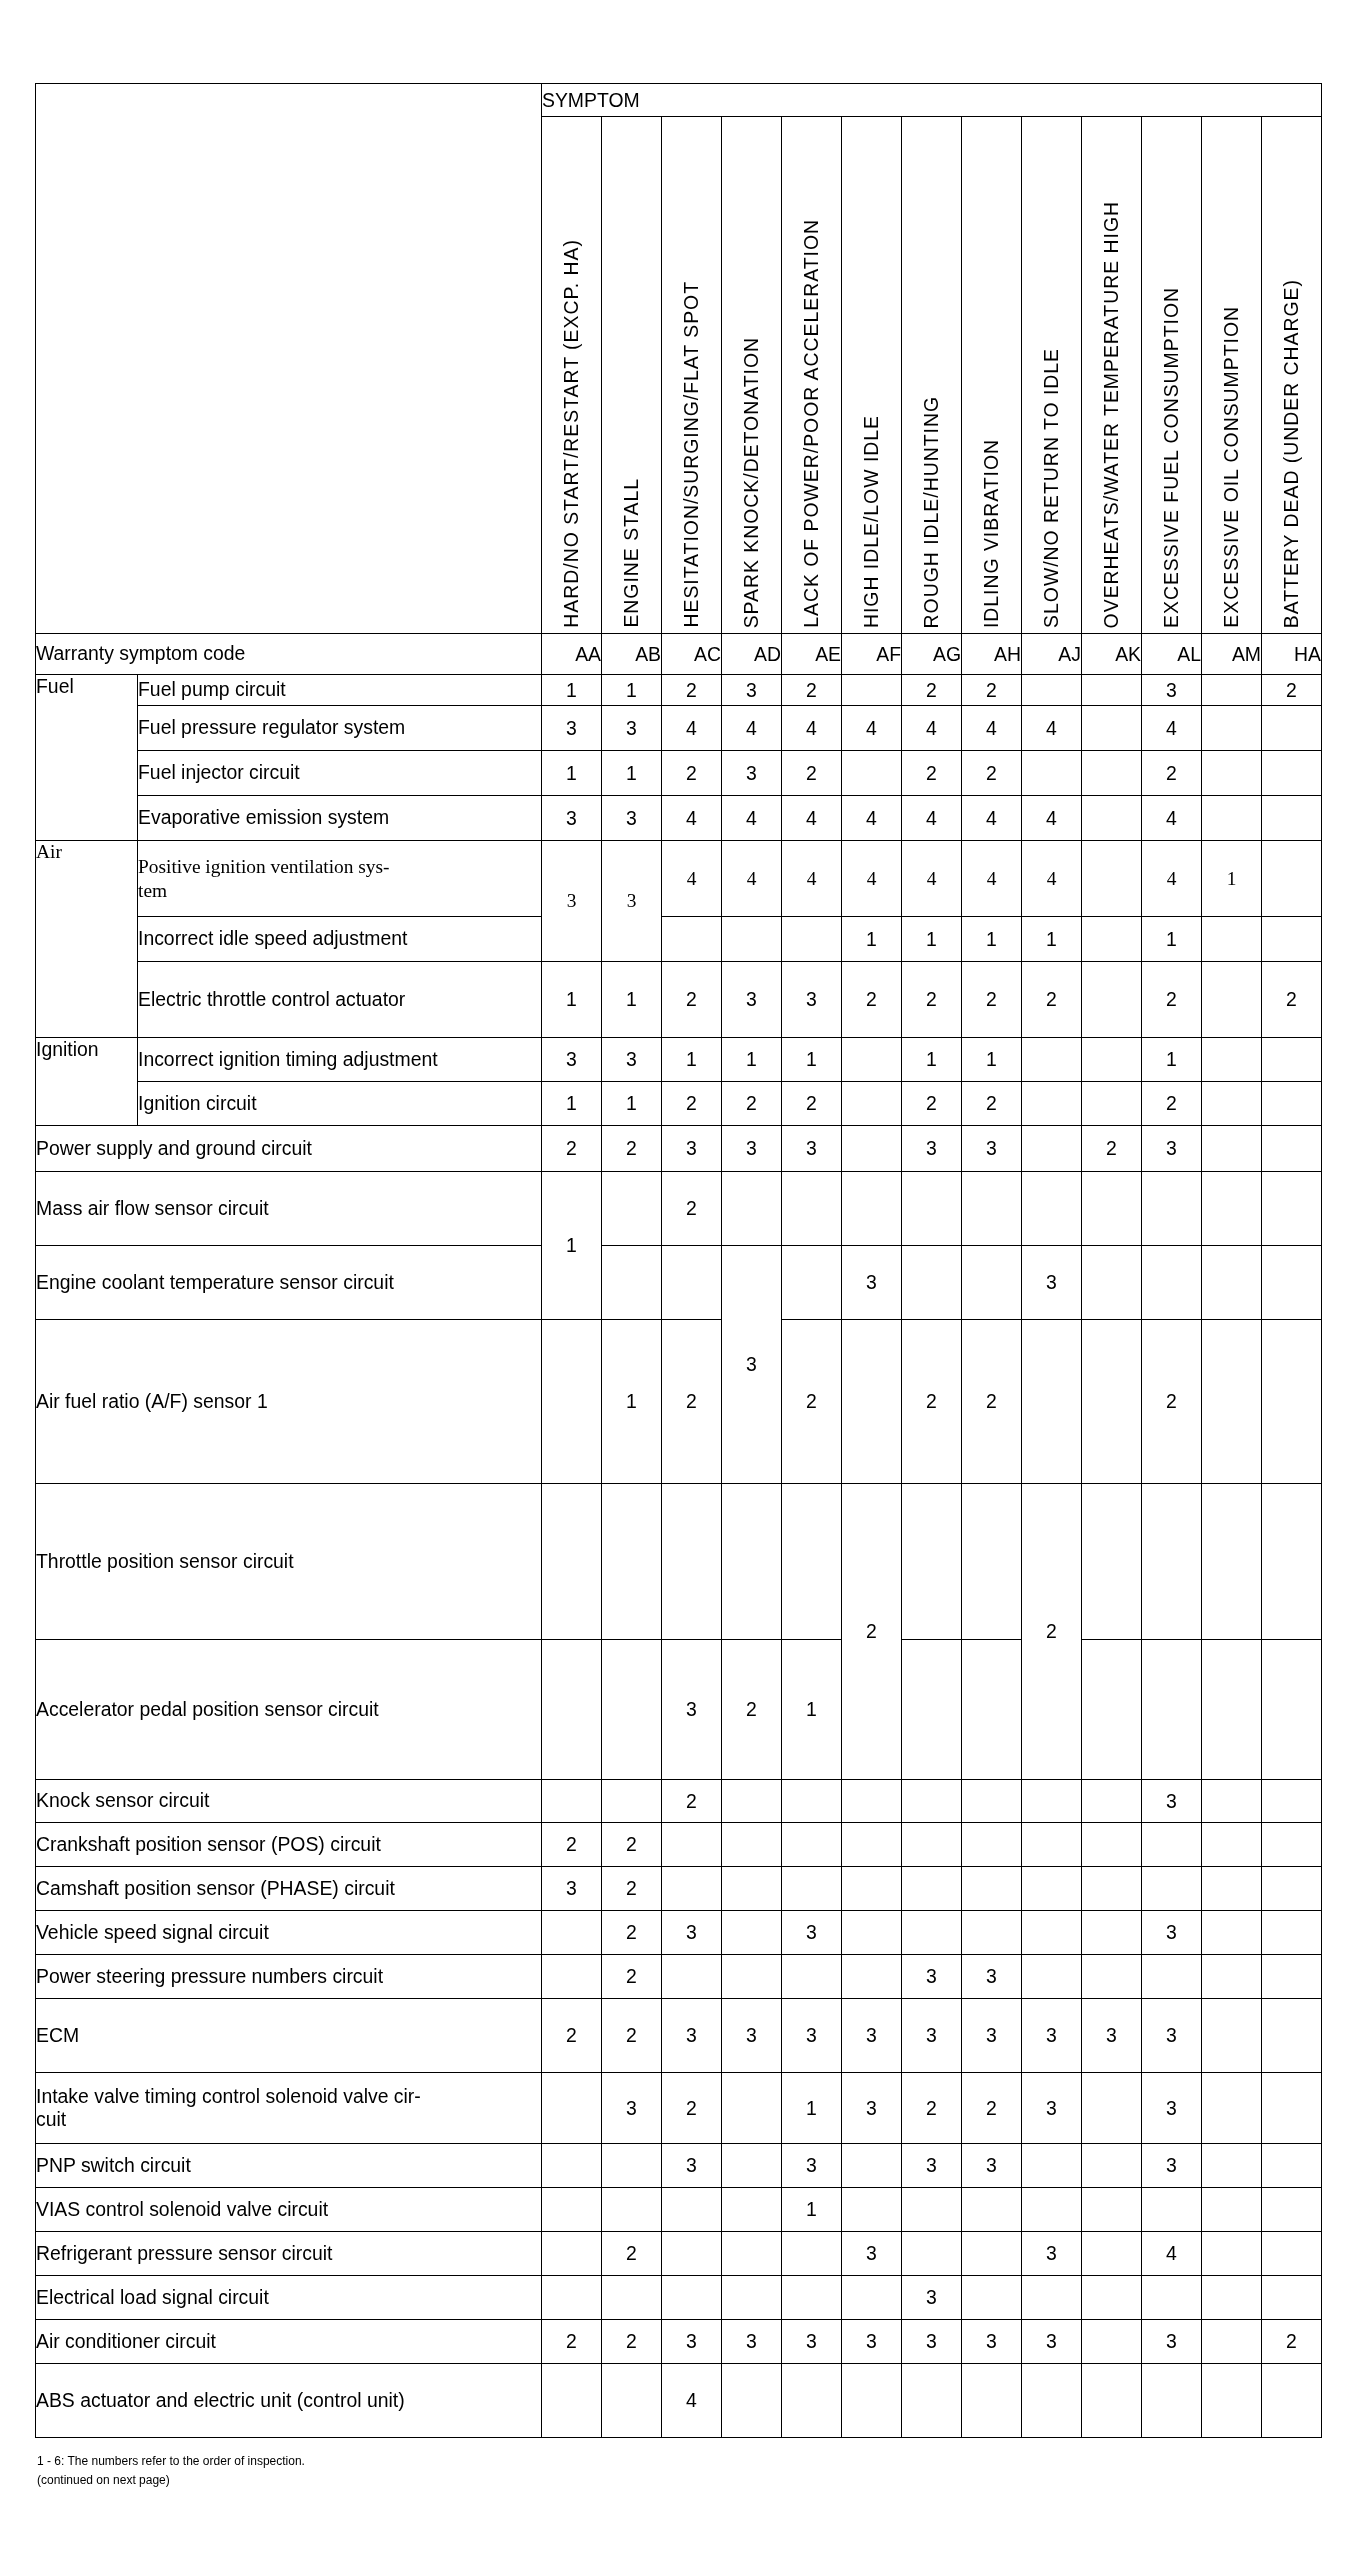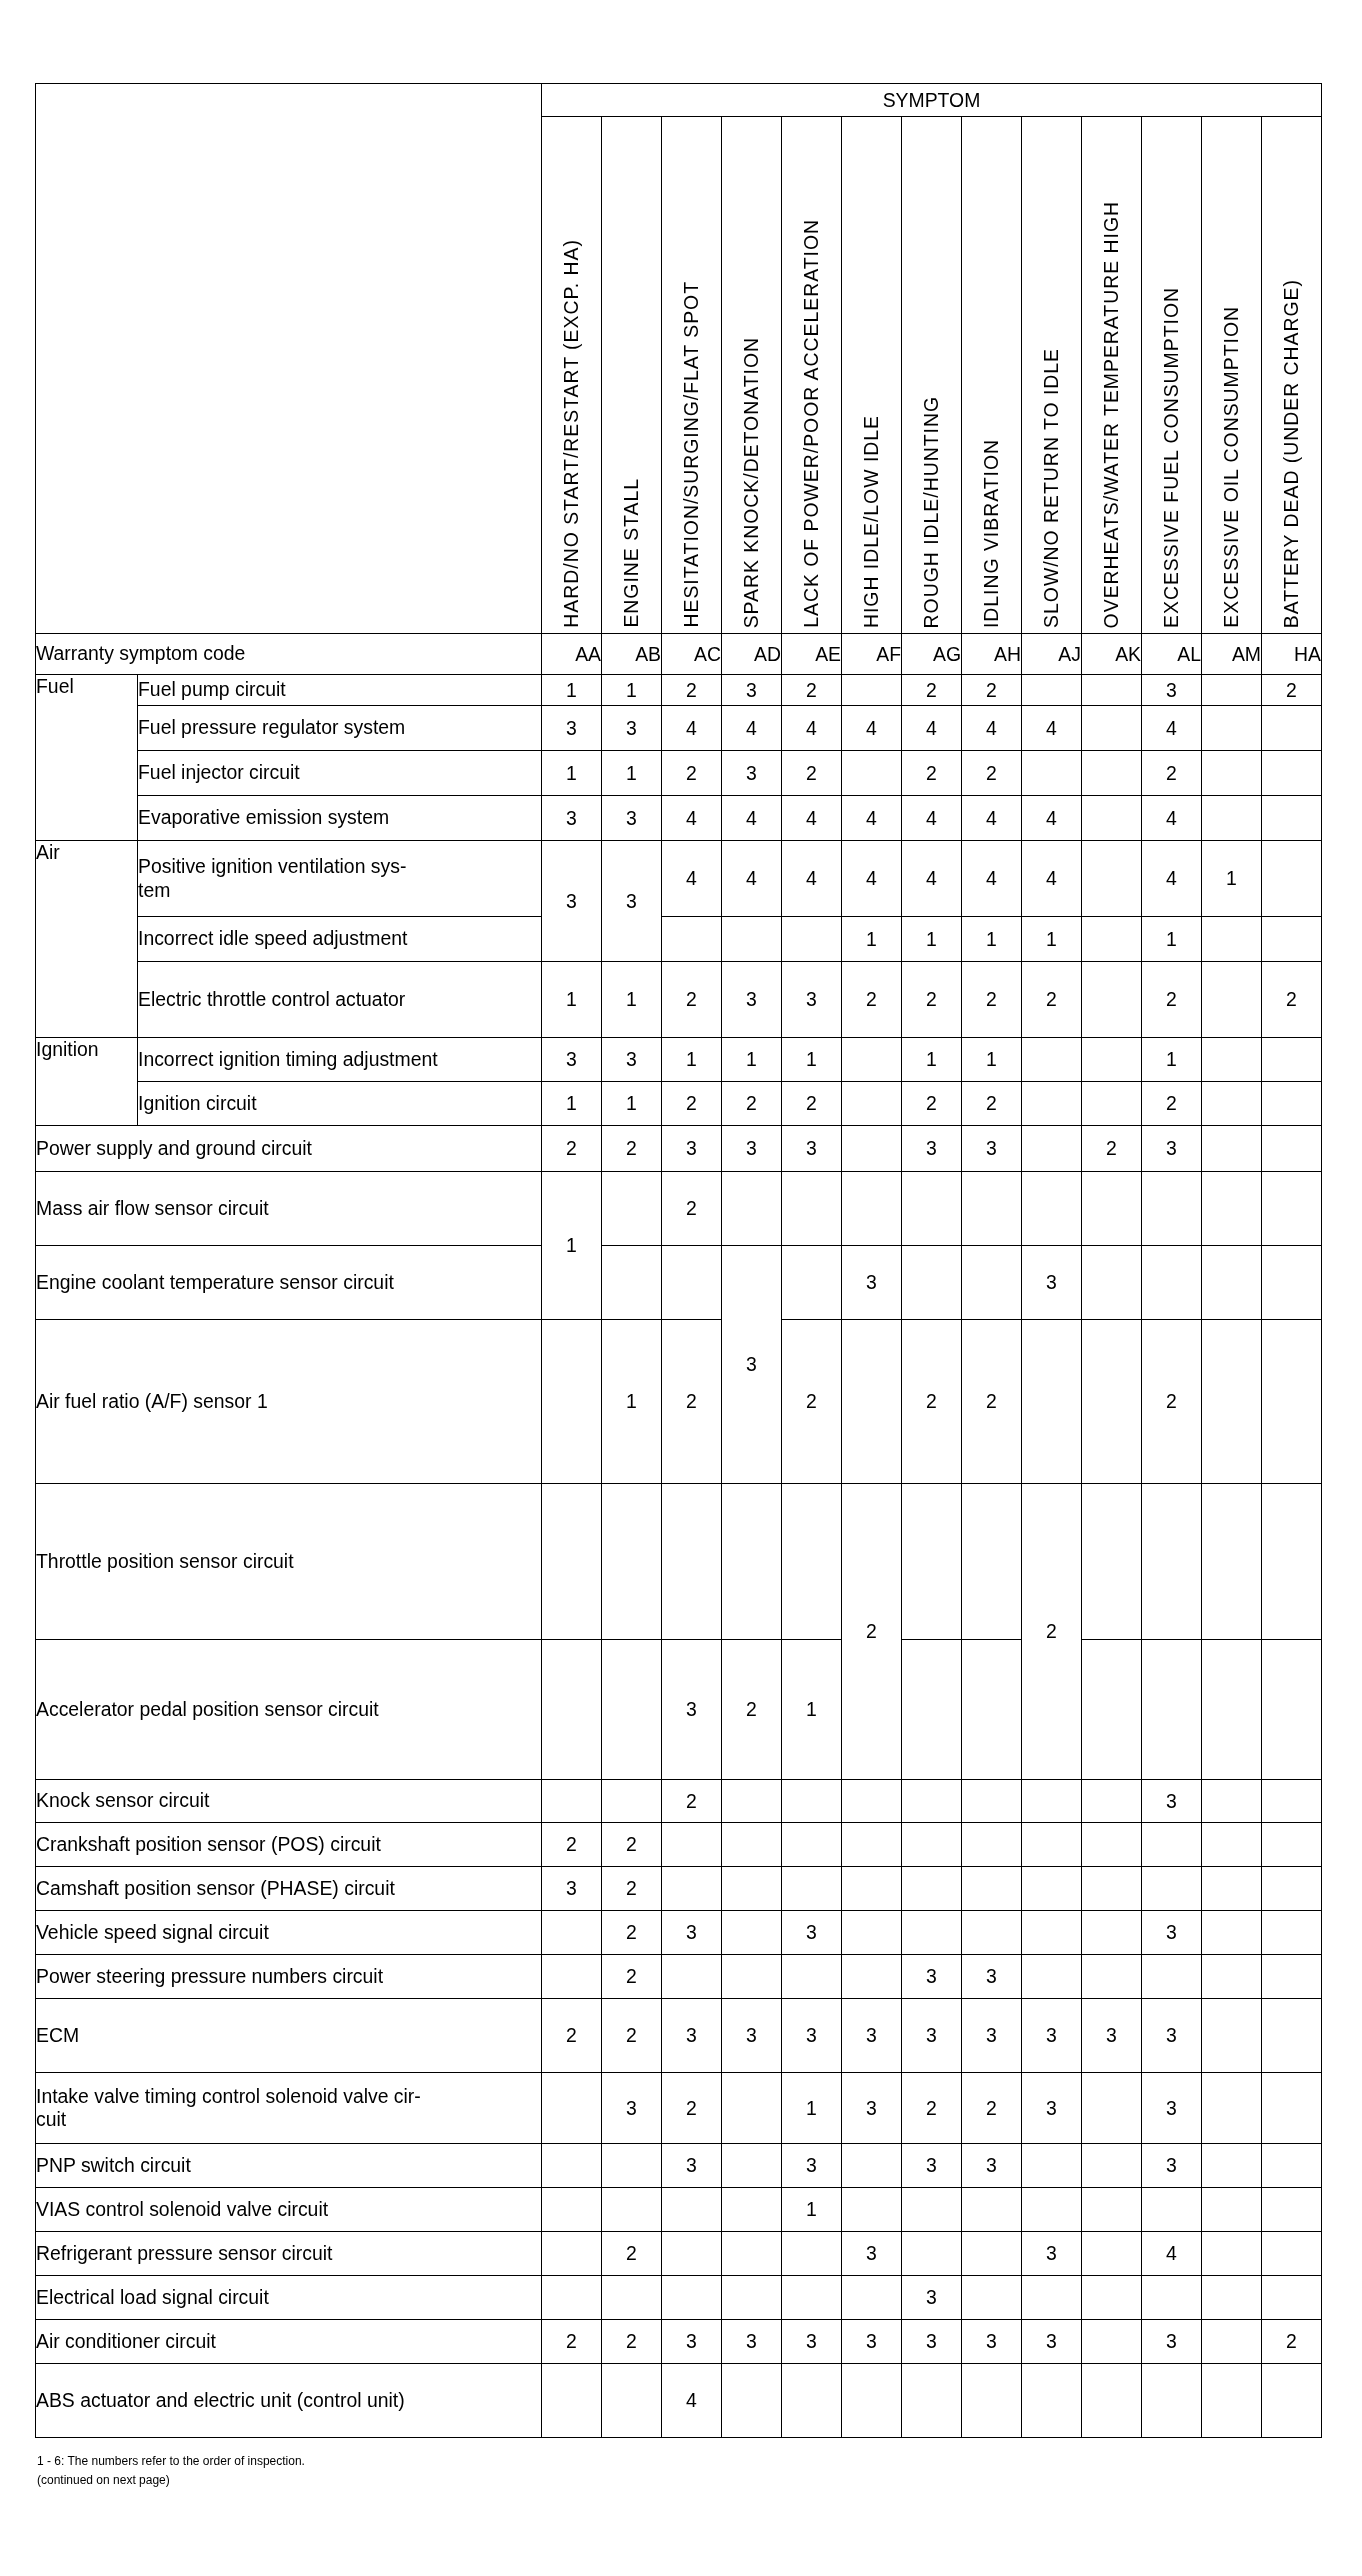--- a/index.html
+++ b/index.html
@@ -18,21 +18,20 @@
     margin: 83px 0 0 35px;
   }
   .symptom-table td {
     border: 1.9px solid #000;
     padding: 0;
     font-size: 19.4px;
     font-weight: normal;
     overflow: hidden;
   }
   .symptom-title {
-    text-align: center;
     vertical-align: middle;
     font-size: 19.4px;
   }
   .corner-cell { background: #fff; }
   .vhead {
     vertical-align: bottom;
     text-align: center;
     padding: 9.7px 0 8.7px 0;
   }
   .vlabel {
@@ -186,21 +185,21 @@
           <td class="val-cell">4</td>
           <td class="val-cell">4</td>
           <td class="val-cell">4</td>
           <td class="val-cell">4</td>
           <td class="val-cell">4</td>
           <td class="val-cell"></td>
           <td class="val-cell">4</td>
           <td class="val-cell"></td>
           <td class="val-cell"></td>
         </tr>
-        <tr style="height: 76px;">
+        <tr style="height: 76px; font-family: Liberation Serif, serif;">
           <td class="cat-cell" rowspan="3">Air</td>
           <td class="label-cell" colspan="1">Positive ignition ventilation sys-
 tem</td>
           <td class="val-cell" rowspan="2">3</td>
           <td class="val-cell" rowspan="2">3</td>
           <td class="val-cell">4</td>
           <td class="val-cell">4</td>
           <td class="val-cell">4</td>
           <td class="val-cell">4</td>
           <td class="val-cell">4</td>

